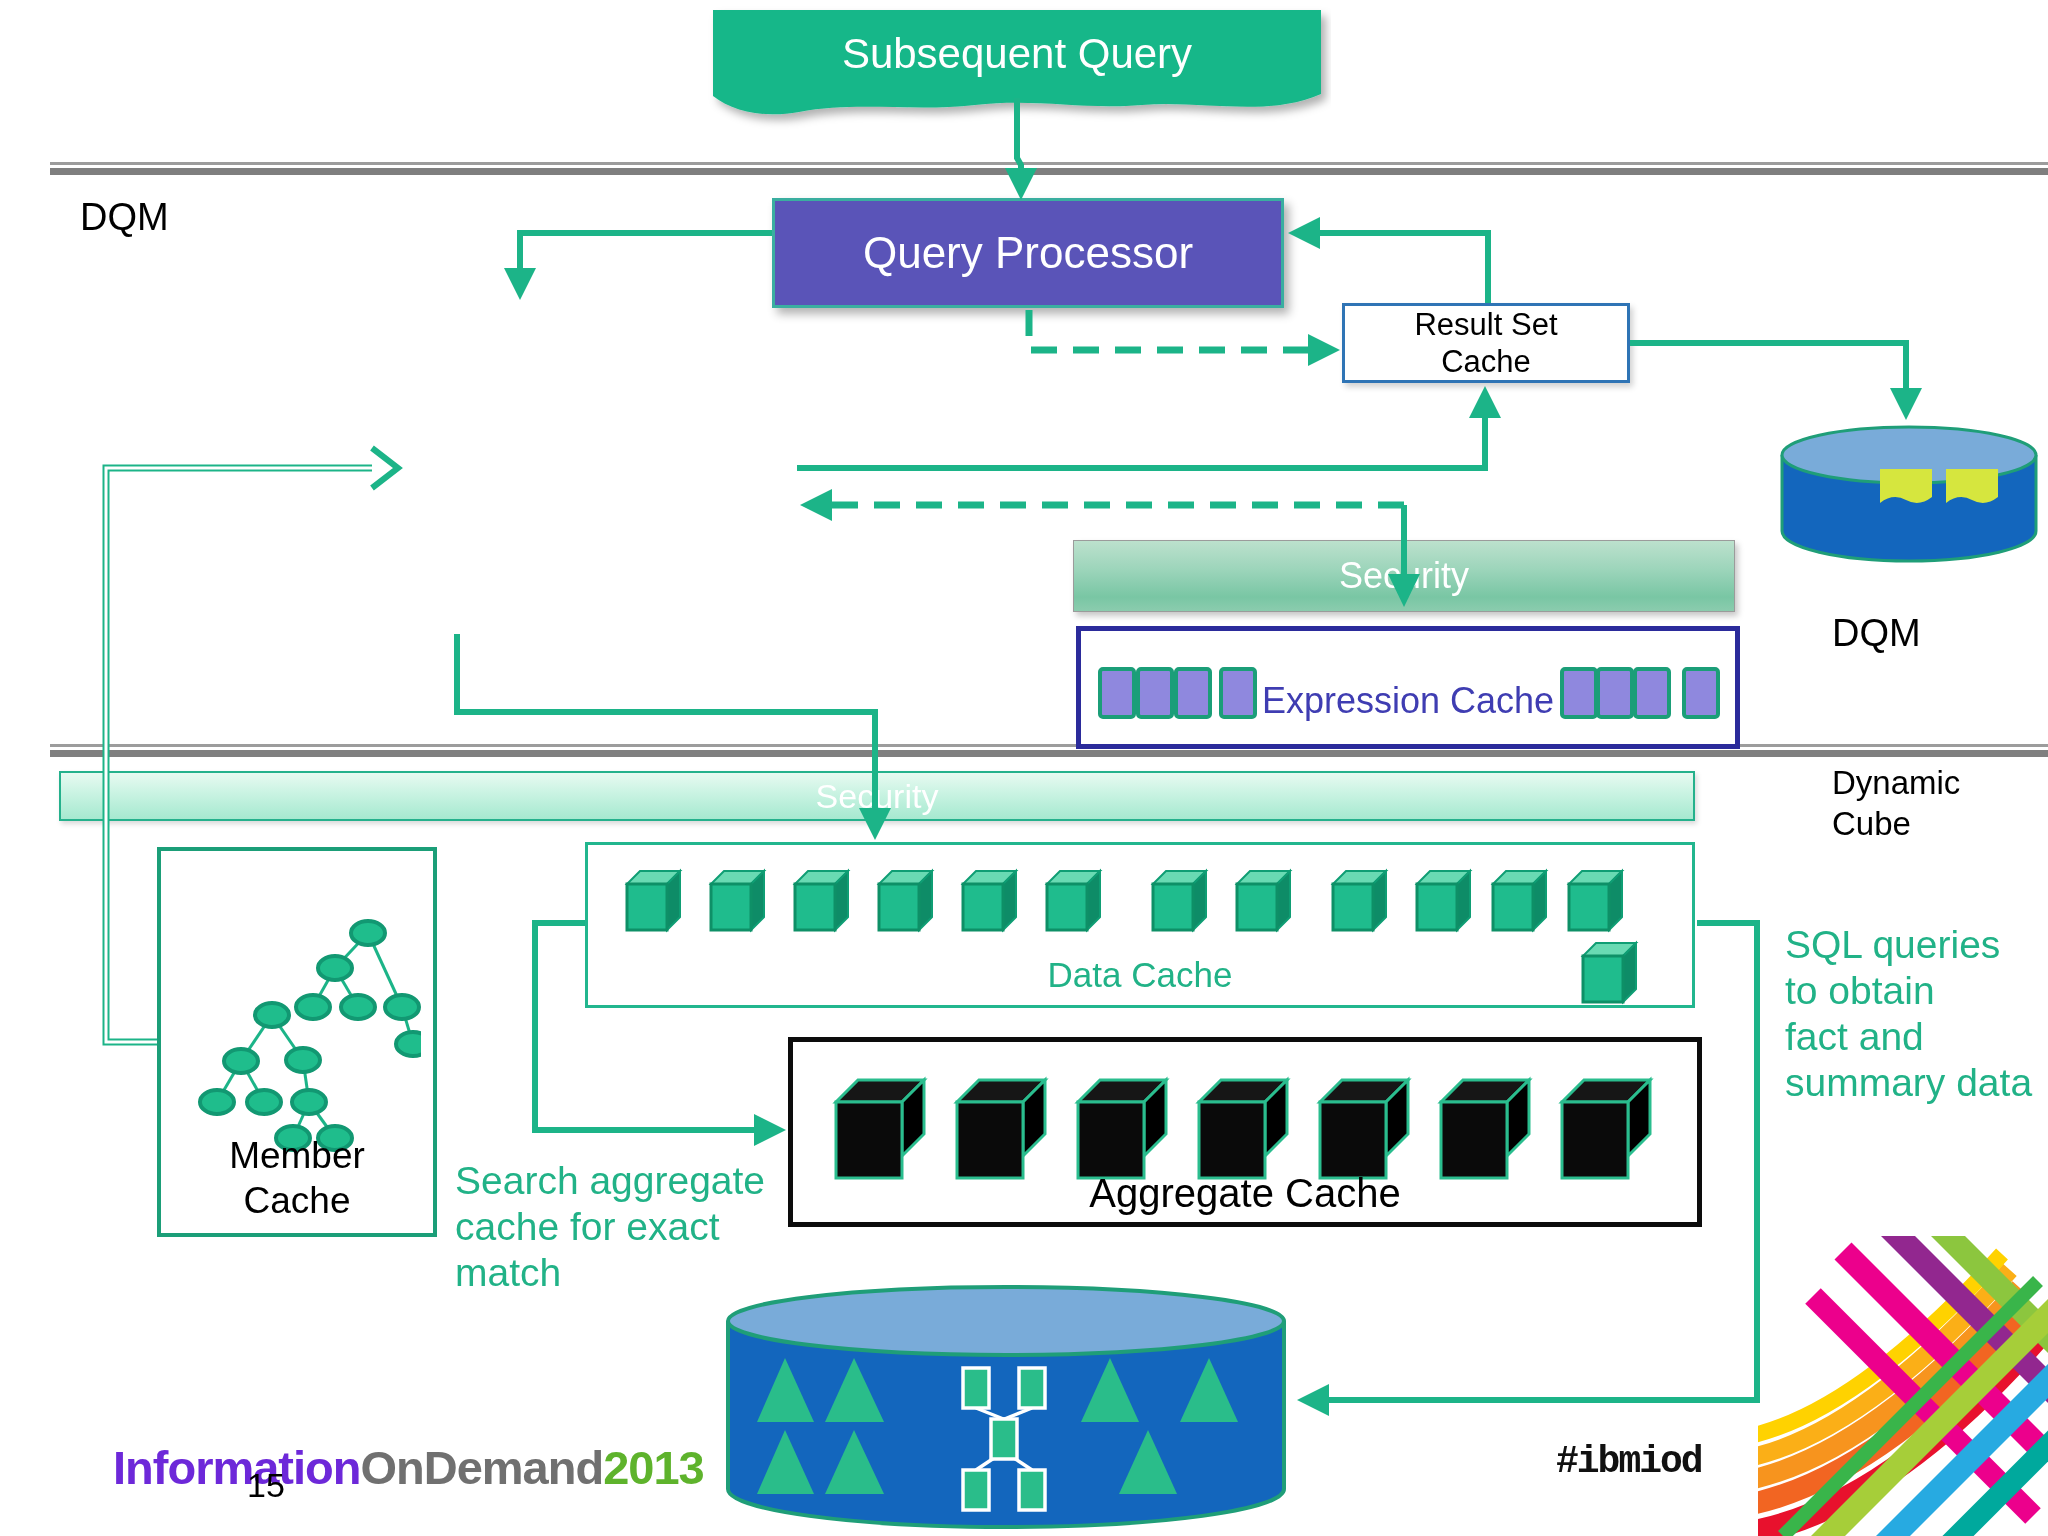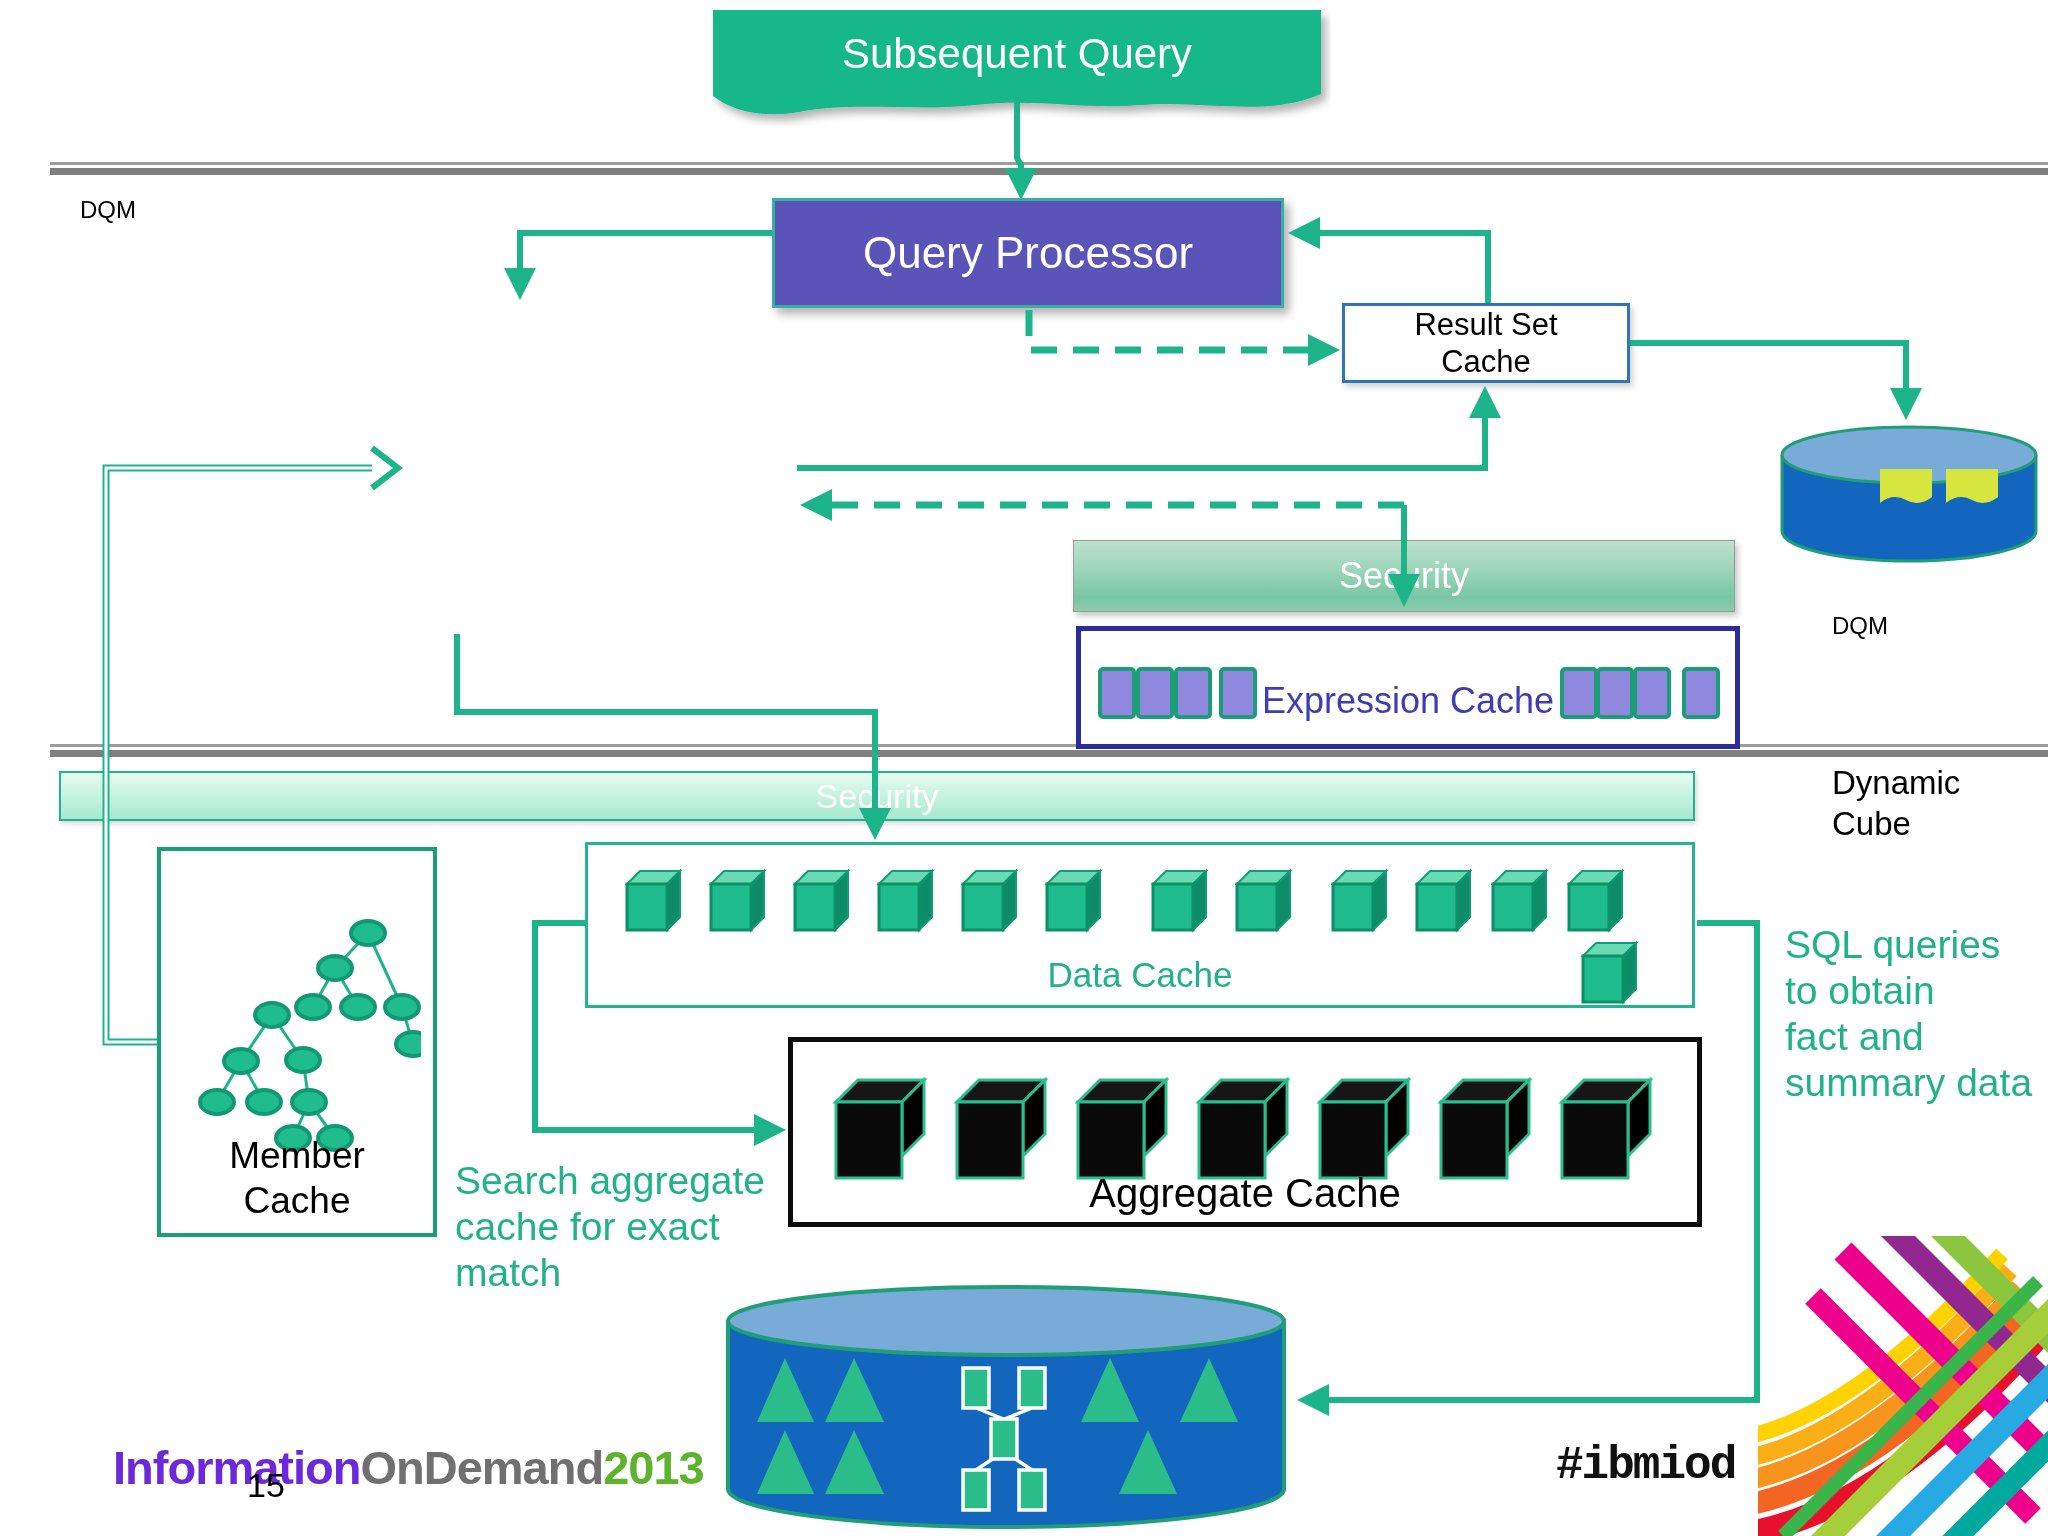--- a/index.html
+++ b/index.html
@@ -29,35 +29,35 @@
         box-shadow:2px 3px 5px rgba(0,0,0,.15);font-size:34px;color:#fff;}
   .member{left:157px;top:847px;width:280px;height:390px;background:#fff;border:4px solid #1b9e78;}
   .member-label{position:absolute;left:0;bottom:10px;width:100%;text-align:center;
         font-size:37px;line-height:45px;color:#000;}
   .dcache{left:585px;top:842px;width:1110px;height:166px;background:#fff;border:3px solid #22b68e;}
   .dcache-label{position:absolute;left:0;bottom:10px;width:100%;text-align:center;font-size:35px;color:#21b287;}
   .acache{left:788px;top:1037px;width:914px;height:190px;background:#fff;border:5px solid #0c0c0c;}
   .acache-label{position:absolute;left:0;bottom:6px;width:100%;text-align:center;font-size:40px;color:#000;}
 
   
-  .lbl{font-size:24px;color:#000;}
+  .lbl{font-size:38px;color:#000;}
   .dyncube{left:1832px;top:762px;font-size:33px;line-height:41px;color:#000;}
   .annot{font-size:39px;line-height:46px;color:#21b287;}
 
   
   .gline{left:50px;width:1998px;background:#9c9c9c;height:3px;}
   .gline2{left:50px;width:1998px;background:#7f7f7f;height:7px;}
 
   
   .brand{left:113px;top:1440px;font-size:47px;letter-spacing:-1px;white-space:nowrap;}
   .brand .b1{font-weight:bold;color:#6d28d9;}
   .brand .b2{font-weight:bold;color:#707070;}
   .brand .b3{font-weight:bold;color:#5eb32c;}
   .pagenum{left:247px;top:1466px;font-size:34px;color:#000;}
-  .hashtag{left:1556px;top:1440px;font-size:46px;font-weight:bold;letter-spacing:-2px;
+  .hashtag{left:1556px;top:1440px;font-size:38px;font-weight:bold;letter-spacing:-2px;
            font-family:"Liberation Mono",monospace;color:#111;}
   svg{display:block;}
   .layer{position:absolute;left:0;top:0;pointer-events:none;}
 </style>
 </head>
 <body>
 
 <div class="stage">
 
   <svg width="0" height="0" class="layer">

